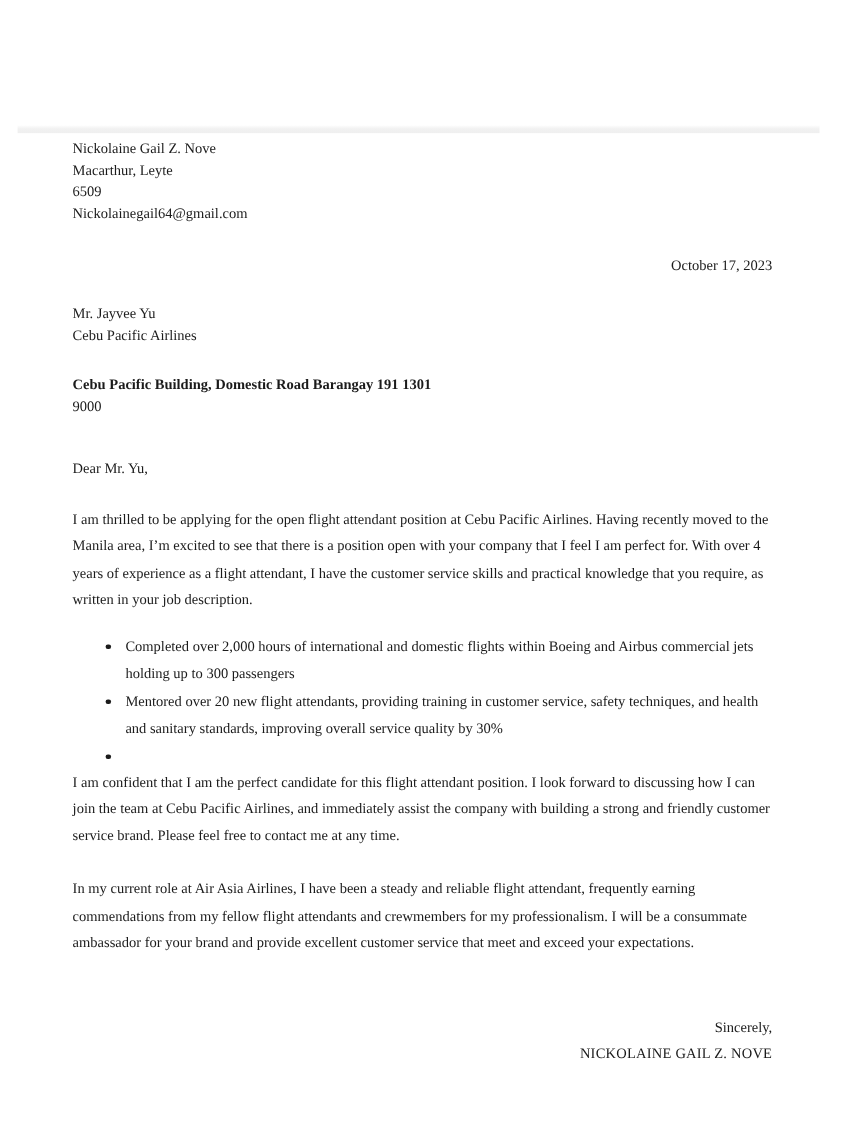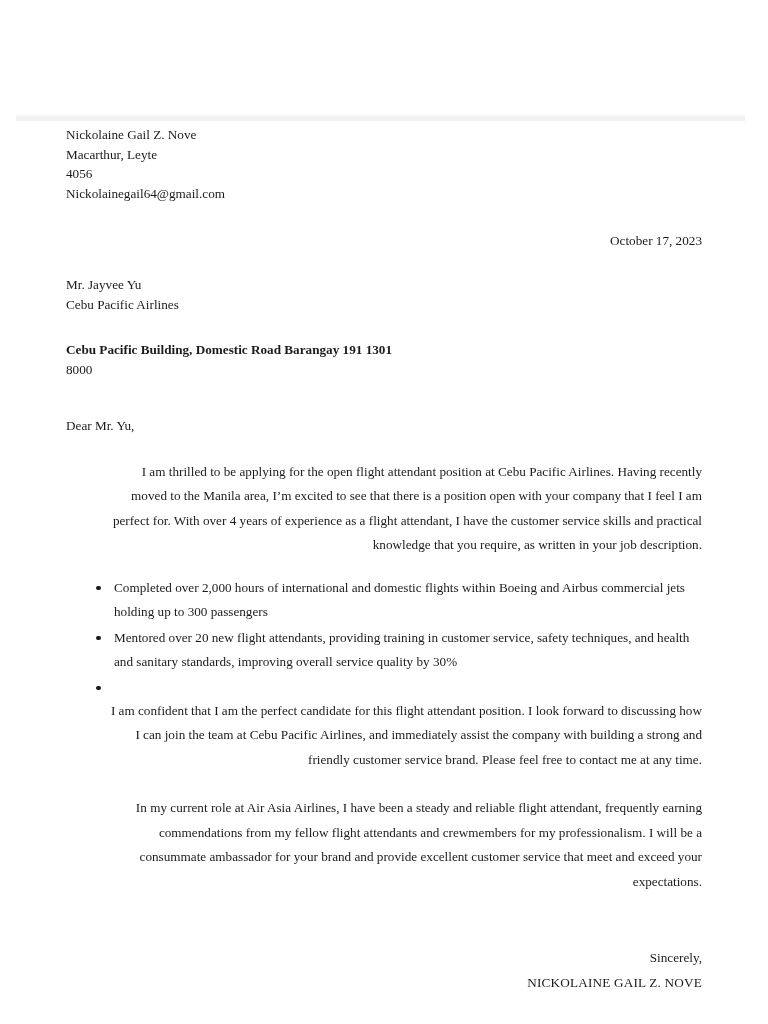--- a/index.html
+++ b/index.html
@@ -73,22 +73,21 @@
   #salutation {
     margin-top: 37px;
     font-size: 13.2px;
     line-height: 19.6px;
   }
 
   .para {
     margin-top: 24px;
     font-size: 13.2px;
     line-height: 24.5px;
-    text-align: right;
-    margin-left: 38px;
+    text-align: left;
   }
 
   #achievements-list {
     margin: 18px 0 0 0;
     padding: 0;
     list-style: none;
   }
 
   #achievements-list li {
     position: relative;
@@ -124,31 +123,31 @@
 
 <div id="document-page">
 
   <div id="page-top-band"></div>
 
   <div id="letter-body">
 
     <div id="sender-block">
       <div class="line">Nickolaine Gail Z. Nove</div>
       <div class="line">Macarthur, Leyte</div>
-      <div class="line">4056</div>
+      <div class="line">6509</div>
       <div class="line">Nickolainegail64@gmail.com</div>
     </div>
 
     <div id="date-line">October 17, 2023</div>
 
     <div id="recipient-block">
       <div class="line">Mr. Jayvee Yu</div>
       <div class="line">Cebu Pacific Airlines</div>
       <div class="line bold-line">Cebu Pacific Building, Domestic Road Barangay 191 1301</div>
-      <div class="line">8000</div>
+      <div class="line">9000</div>
     </div>
 
     <div id="salutation">Dear Mr. Yu,</div>
 
     <p class="para">I am thrilled to be applying for the open flight attendant position at Cebu Pacific Airlines. Having recently moved to the Manila area, I’m excited to see that there is a position open with your company that I feel I am perfect for. With over 4 years of experience as a flight attendant, I have the customer service skills and practical knowledge that you require, as written in your job description.</p>
 
 
     <ul id="achievements-list">
       <li>
         <span class="bullet-dot"></span>

